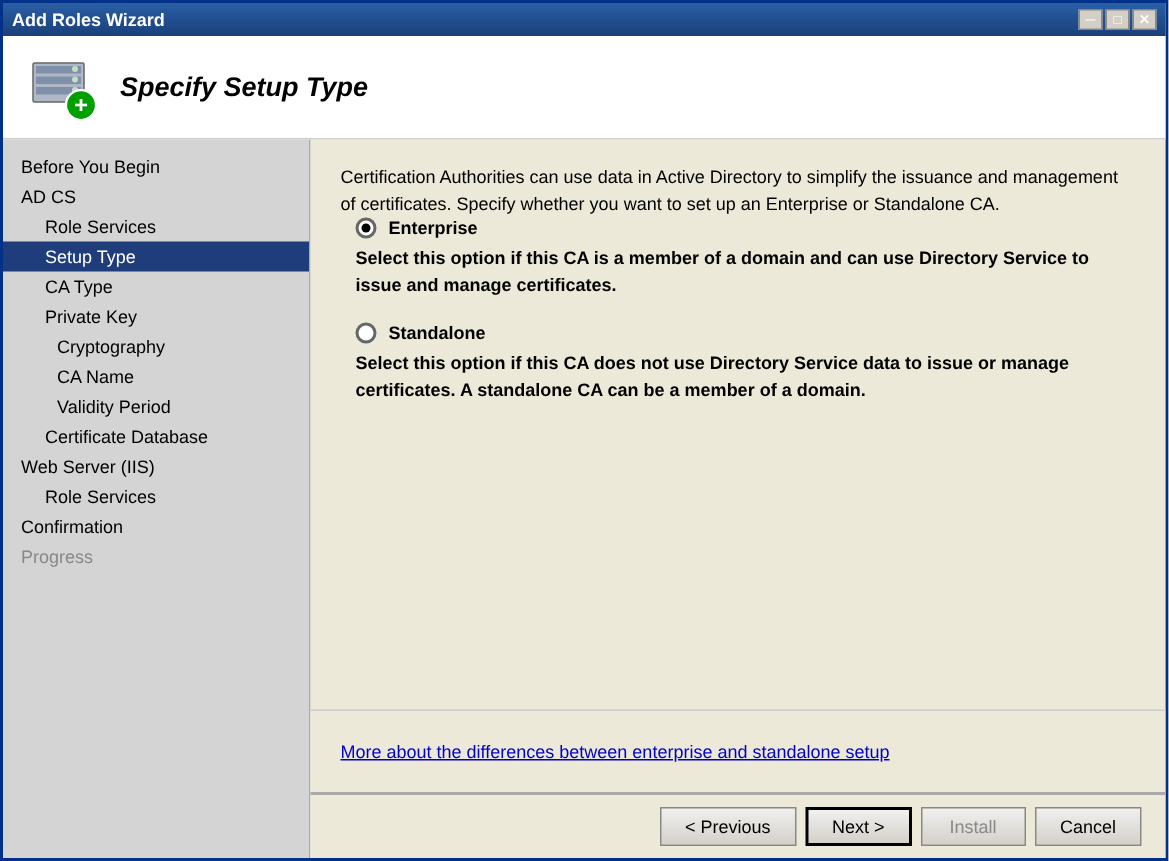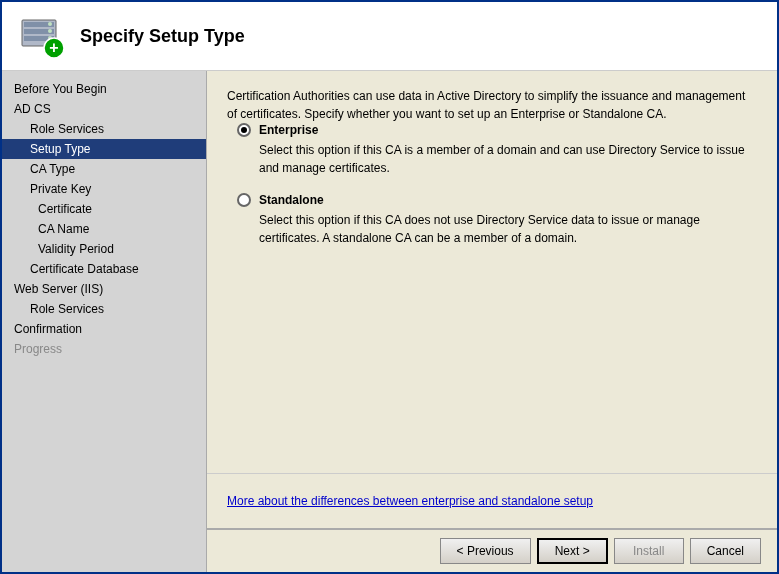--- a/index.html
+++ b/index.html
@@ -33,21 +33,21 @@
       padding: 10px 16px;
       display: flex;
       align-items: center;
       gap: 14px;
       border-bottom: 1px solid #ccc;
     }
     .header-icon {
       width: 48px; height: 48px;
       position: relative;
     }
-    .header-title { font-size: 18px; font-weight: bold; color: #000; }
+    .header-title { font-size: 18px; font-weight: bold; color: #000; font-style: italic; }
 
     .content { display: flex; flex: 1; overflow: hidden; }
 
     .sidebar {
       width: 205px;
       background: #d4d4d4;
       border-right: 1px solid #aaa;
       padding: 8px 0;
       flex-shrink: 0;
     }
@@ -96,21 +96,21 @@
       flex-shrink: 0;
     }
     .radio-input.selected::after {
       content: '';
       width: 6px; height: 6px;
       border-radius: 50%;
       background: #000;
       display: block;
     }
     .radio-label { font-size: 12px; font-weight: bold; }
-    .radio-desc { font-size: 12px; color: #000; margin-left: 22px; line-height: 1.5; }
+    .radio-desc { font-size: 12px; color: #000; line-height: 1.5; font-weight: bold; }
 
     .link-area {
       padding: 20px 20px;
       border-top: 1px solid #ccc;
       background: #ece9d8;
     }
     .link-text {
       color: #0000cc;
       text-decoration: underline;
       cursor: pointer;
@@ -136,20 +136,28 @@
       height: 26px;
     }
     .btn:disabled { color: #888; cursor: default; }
     .btn.default-btn { border: 2px solid #000; }
   </style>
 </head>
 <body>
 
 <div class="window">
 
+  <div class="title-bar">
+    <span>Add Roles Wizard</span>
+    <div class="title-bar-buttons">
+      <div class="title-btn">─</div>
+      <div class="title-btn">□</div>
+      <div class="title-btn">✕</div>
+    </div>
+  </div>
 
   <div class="header">
     <div class="header-icon">
       
       <svg width="48" height="48">
 
         <rect x="4" y="8" width="34" height="26" rx="1" fill="#b0b8c8" stroke="#666" stroke-width="1"></rect>
         <rect x="6" y="10" width="30" height="5" rx="0" fill="#8090a8"></rect>
         <rect x="6" y="17" width="30" height="5" rx="0" fill="#8090a8"></rect>
         <rect x="6" y="24" width="30" height="5" rx="0" fill="#8090a8"></rect>
@@ -166,21 +174,21 @@
 
   <div class="content">
 
     <div class="sidebar">
     <div class="sidebar-item">Before You Begin</div>
         <div class="sidebar-item">AD CS</div>
         <div class="sidebar-item indent1">Role Services</div>
         <div class="sidebar-item active indent1">Setup Type</div>
         <div class="sidebar-item indent1">CA Type</div>
         <div class="sidebar-item indent1">Private Key</div>
-        <div class="sidebar-item indent2">Certificate</div>
+        <div class="sidebar-item indent2">Cryptography</div>
         <div class="sidebar-item indent2">CA Name</div>
         <div class="sidebar-item indent2">Validity Period</div>
         <div class="sidebar-item indent1">Certificate Database</div>
         <div class="sidebar-item">Web Server (IIS)</div>
         <div class="sidebar-item indent1">Role Services</div>
         <div class="sidebar-item">Confirmation</div>
         <div class="sidebar-item disabled">Progress</div>
       </div>
 
     <div class="main">

